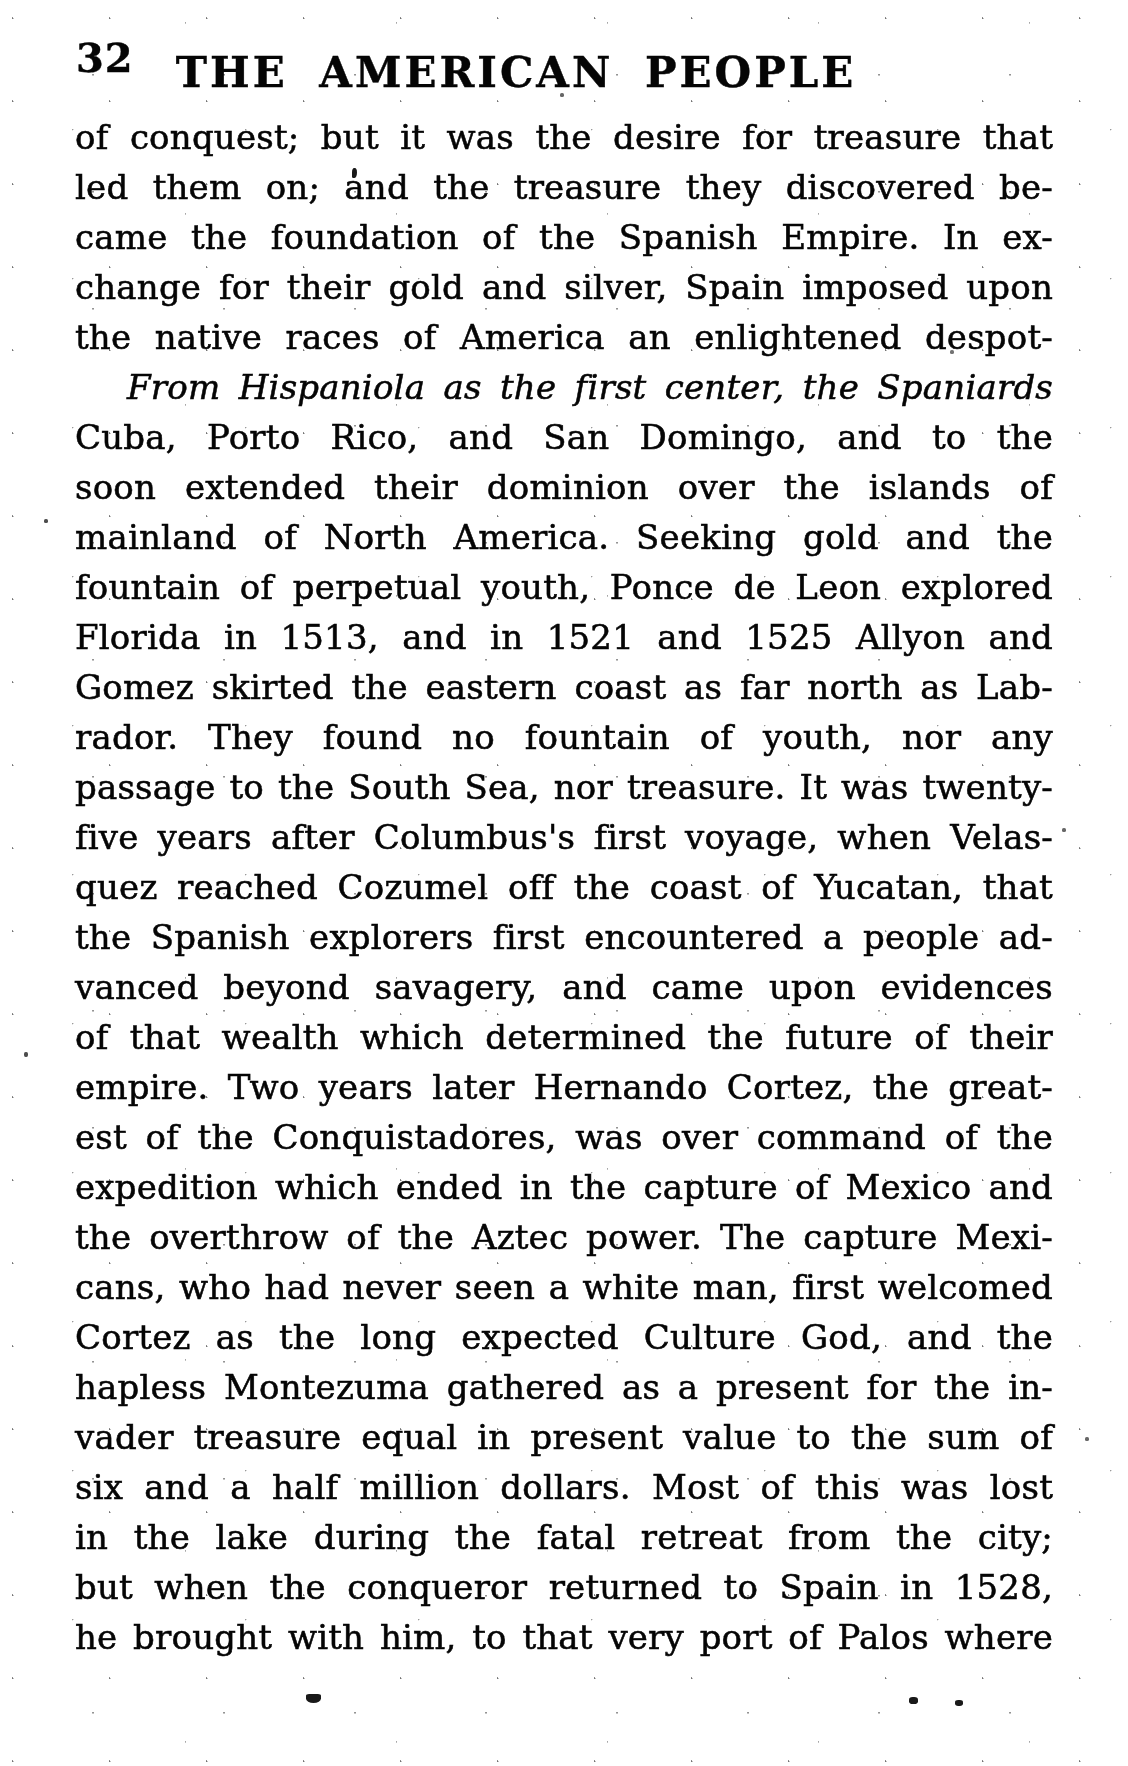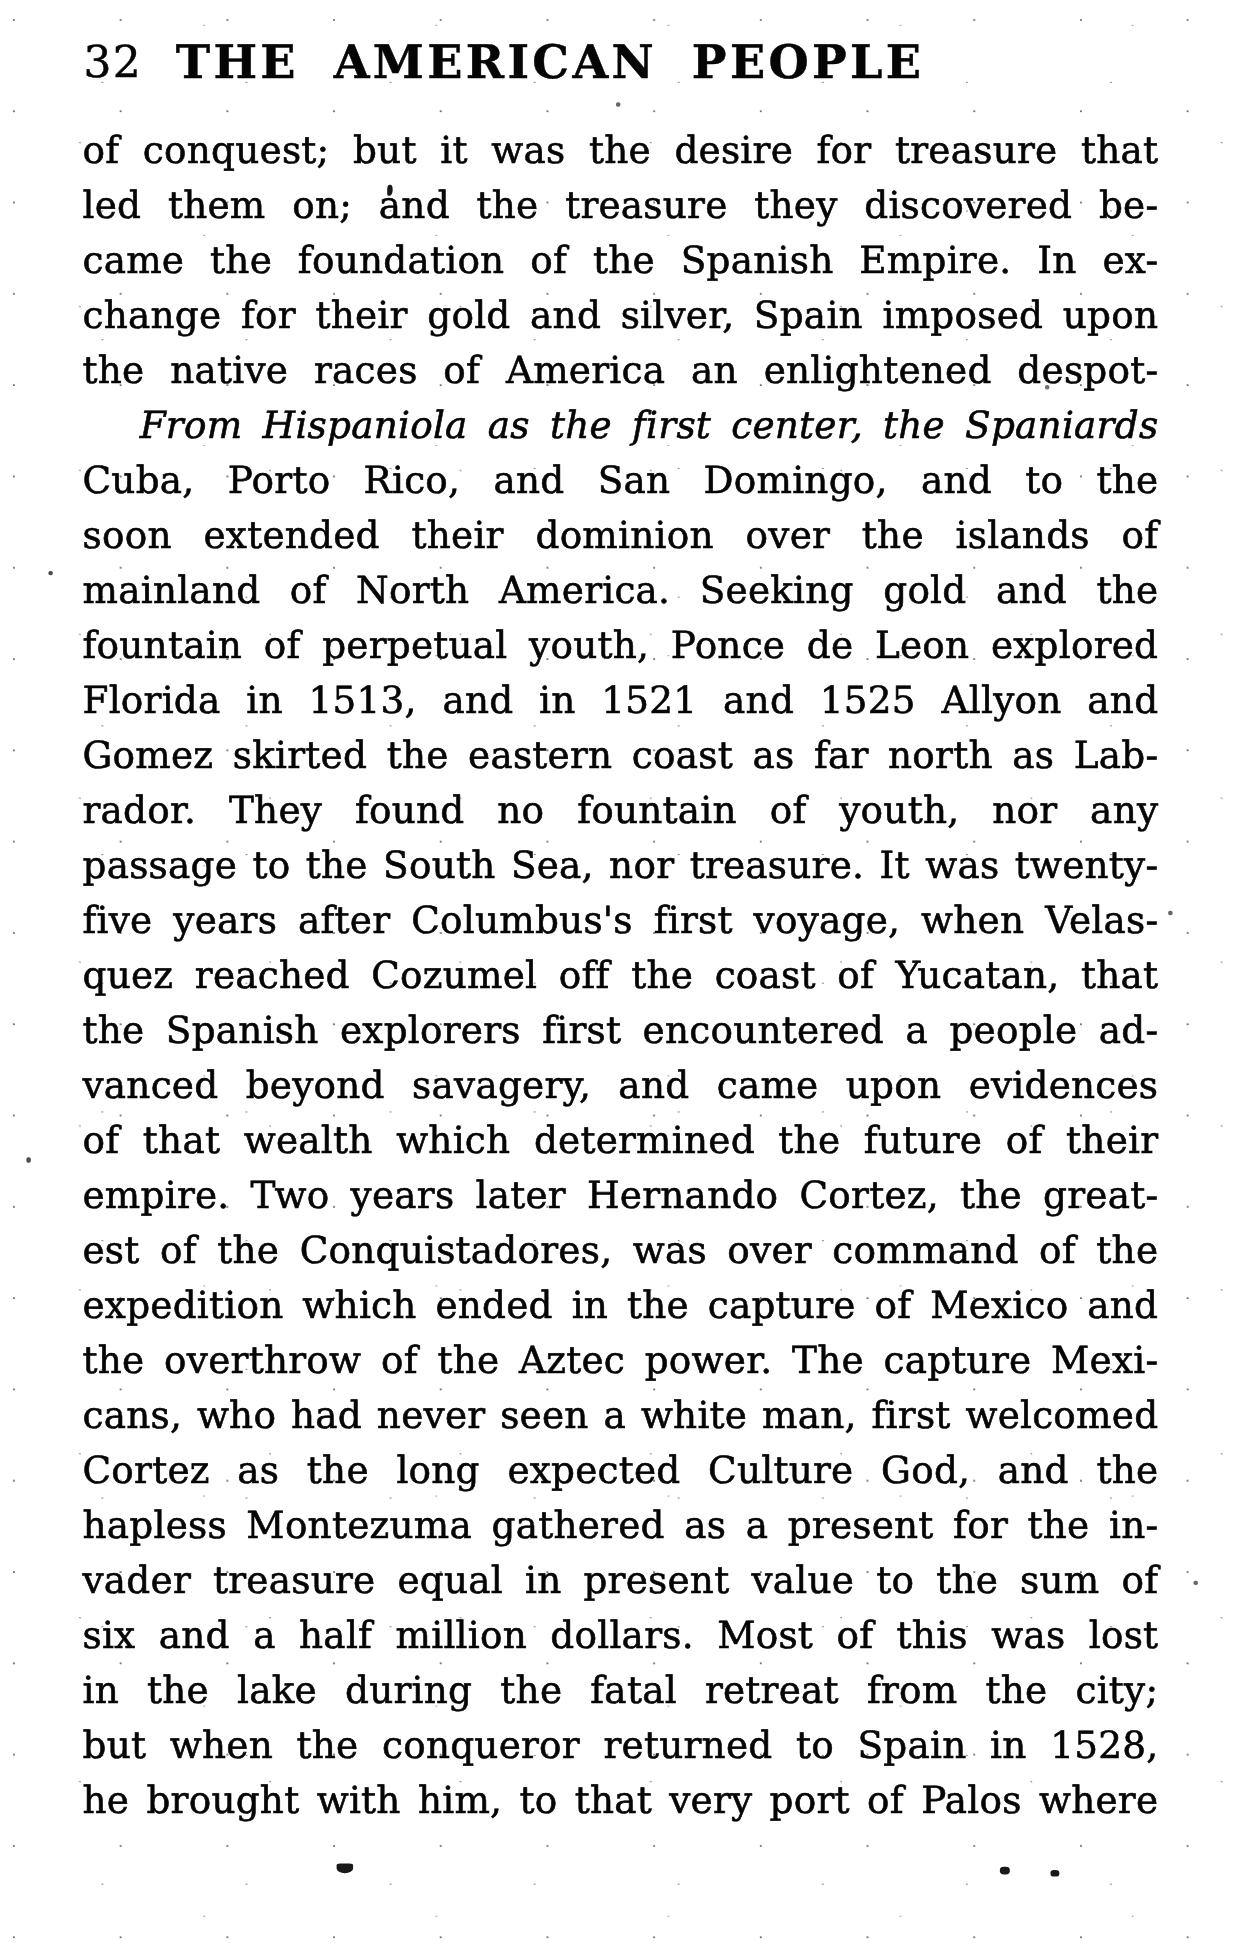--- a/index.html
+++ b/index.html
@@ -28,30 +28,30 @@
     top: 30px;
     left: 0;
     width: 100%;
     height: 56px;
   }
   .page-number {
     position: absolute;
     left: 76px;
     top: 4px;
     font-size: 40px;
-    font-weight: 400;
+    font-weight: 700;
     letter-spacing: 1px;
     -webkit-text-stroke: 0.4px currentColor;
   }
   .running-title {
     position: absolute;
     left: 500px;
     top: 2px;
     transform: translateX(-50%);
-    margin: 0;
+    margin: 16px;
     font-size: 42px;
     font-weight: 700;
     letter-spacing: 3px;
     word-spacing: 14px;
     white-space: nowrap;
     -webkit-text-stroke: 0.4px currentColor;
   }
   .body-text {
     position: absolute;
     top: 112px;

